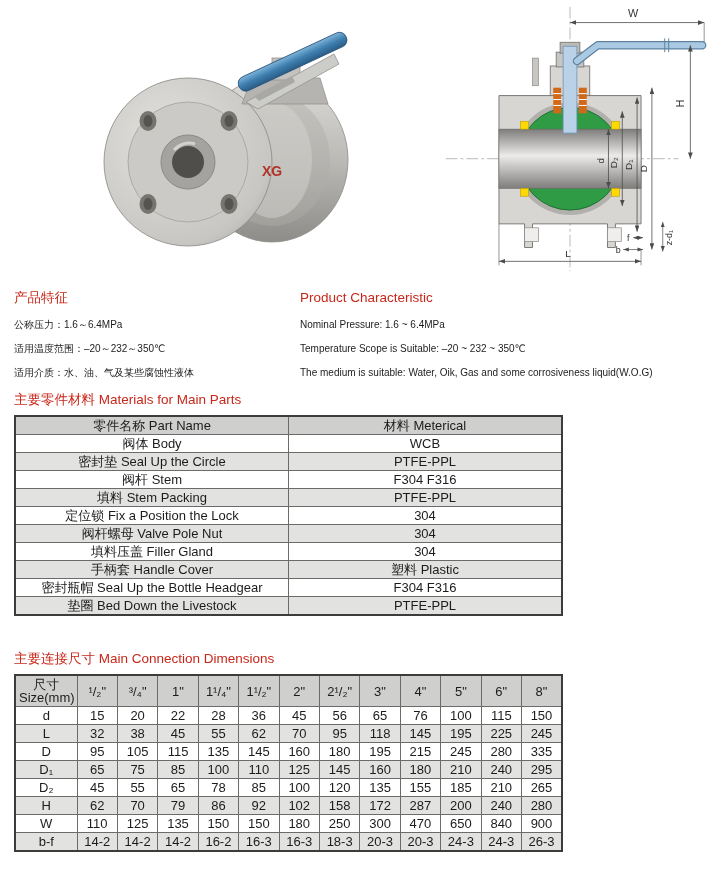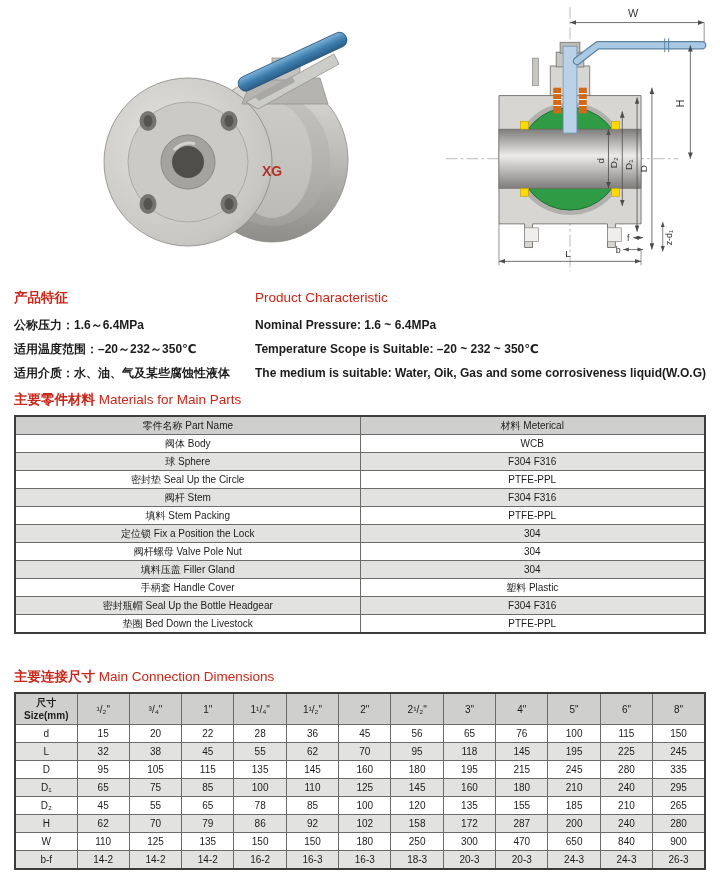--- a/index.html
+++ b/index.html
@@ -14,38 +14,38 @@
   }
   .top{position:relative;height:283px;}
   .photo-wrap{position:absolute;left:96px;top:8px;width:262px;height:262px;}
   .diagram-wrap{position:absolute;left:422px;top:0;width:296px;height:280px;}
   svg{display:block;}
 
   .features{display:flex;padding:0 14px;}
   .feat-col-zh{width:286px;}
   .feat-col-en{flex:1;}
   .sec-head{font-size:13.5px;margin:6px 0 6px 0;color:var(--red);font-weight:normal;line-height:18px;}
-  .sec-head .zh{font-weight:bold;}
-  .feat-line{font-size:12px;line-height:24px;white-space:nowrap;font-weight:bold;}
+  .sec-head .zh{font-weight:normal;}
+  .feat-line{font-size:10px;line-height:24px;white-space:nowrap;}
 
   .section{padding:0 14px;}
   .materials-section{margin-top:4px;}
   .dims-section{margin-top:34px;}
 
-  table{border-collapse:collapse;width:692px;font-size:10px;table-layout:fixed;}
+  table{border-collapse:collapse;width:549px;font-size:13px;table-layout:fixed;}
   table{border:2px solid var(--bd-dark);}
   th,td{border:1px solid var(--bd-mid);padding:2px 3px;text-align:center;font-weight:normal;line-height:13px;}
   thead th{background:var(--hdr-bg);}
   tbody tr:nth-child(even) td{background:var(--alt-bg);}
   .mat-table{margin-top:2px;}
   .mat-table col{width:50%;}
   .dim-table{margin-top:2px;}
   .dim-table col.first{width:62px;}
   .dim-table th{height:30px;}
-  .corner-cell div{line-height:13px;font-weight:bold;}
+  .corner-cell div{line-height:13px;}
 </style>
 </head>
 <body>
 
 <div class="top">
 
   <div class="photo-wrap">
     <svg viewBox="0 0 262 262" width="262" height="262">
       <defs>
         <radialGradient id="flangeG" cx="0.38" cy="0.38" r="0.95">
@@ -204,24 +204,20 @@
     <thead>
       <tr>
         <th>零件名称 Part Name</th>
         <th>材料 Meterical</th>
       </tr>
     </thead>
     <tbody>
         <tr>
           <td>阀体 Body</td>
           <td>WCB</td>
-        </tr>
-        <tr>
-          <td>球 Sphere</td>
-          <td>F304 F316</td>
         </tr>
         <tr>
           <td>密封垫 Seal Up the Circle</td>
           <td>PTFE-PPL</td>
         </tr>
         <tr>
           <td>阀杆 Stem</td>
           <td>F304 F316</td>
         </tr>
         <tr>

